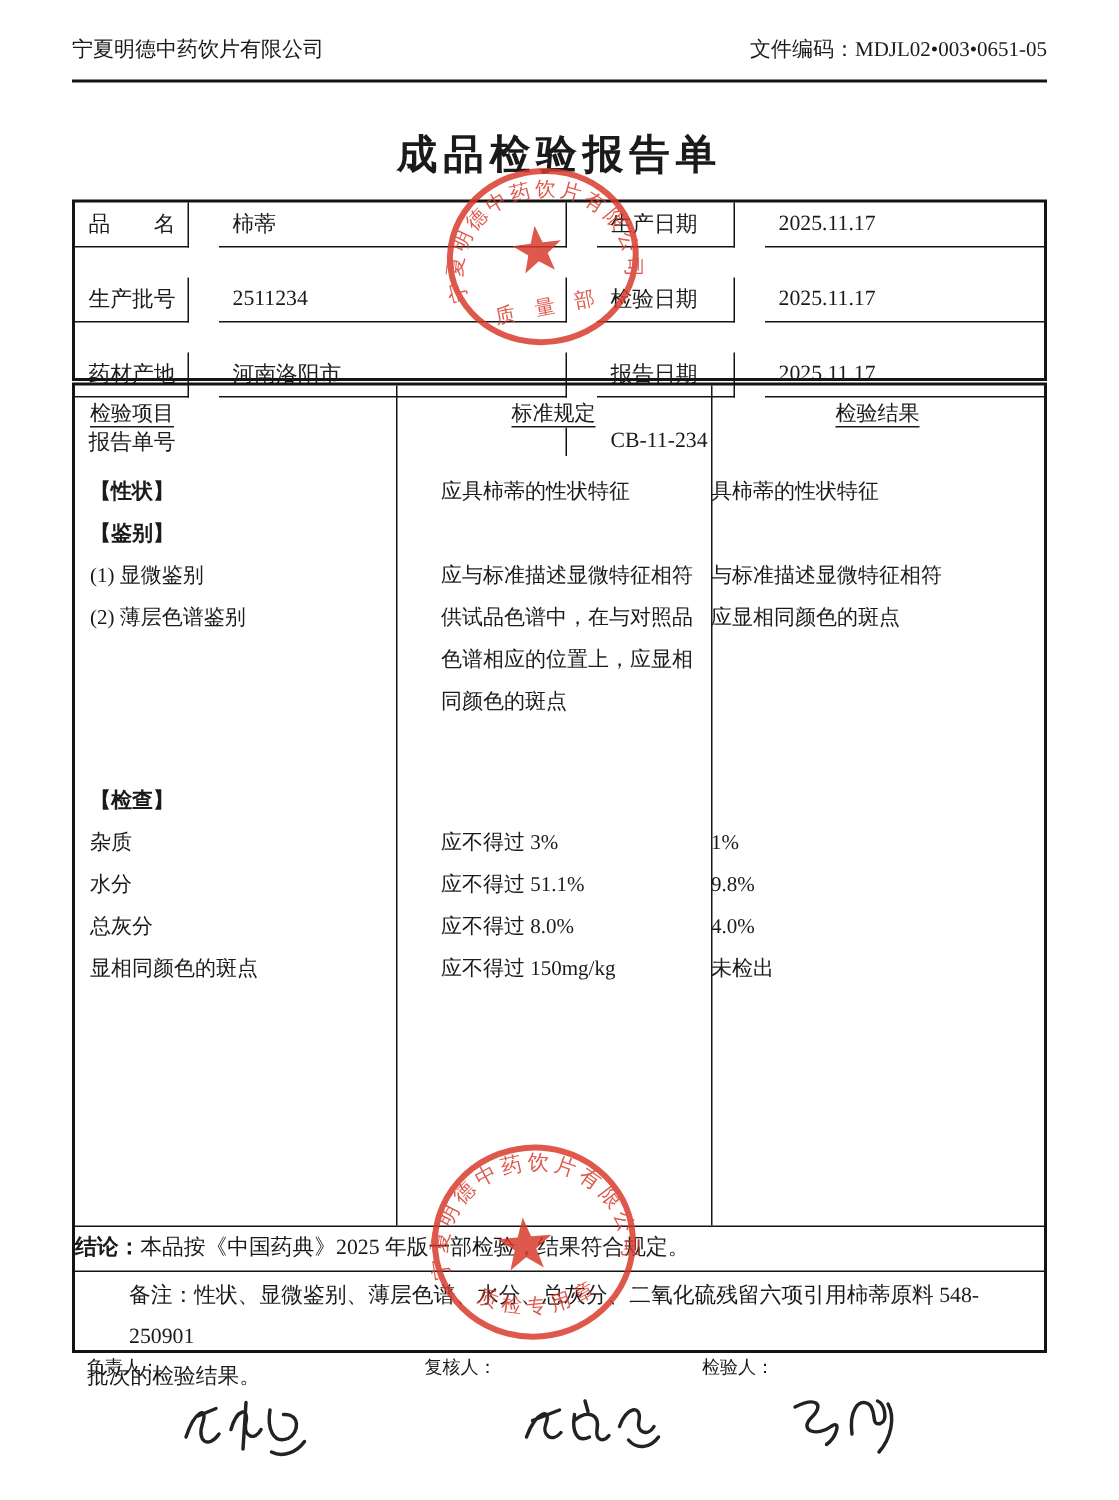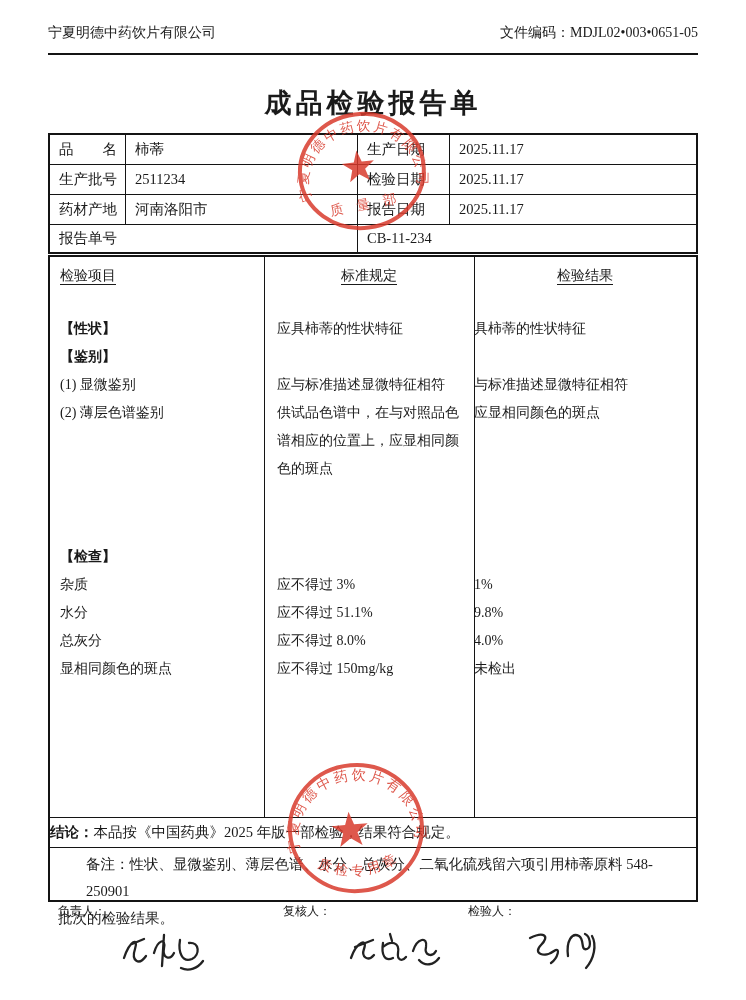--- a/index.html
+++ b/index.html
@@ -16,38 +16,38 @@
 
   
   .doc-header { top:24px; left:48px; width:650px; display:flex; justify-content:space-between; align-items:flex-end; font-size:14px; }
   .header-rule { top:53px; left:48px; width:650px; border-top:2px solid #141414; }
 
   
   .doc-title { top:85px; left:48px; width:650px; text-align:center; font-size:27px; font-weight:bold; letter-spacing:4px; }
 
   
   .info-table { top:133px; left:48px; width:650px; height:121px; border:2px solid #141414; display:grid;
-    grid-template-columns:76px 232px 92px 1fr; grid-template-rows:30px 30px 30px 1fr; font-size:14.5px; }
+    grid-template-columns:76px 232px 92px 1fr; grid-template-rows:30px 30px 30px 1fr; font-size:14.5px;gap:20px; }
   .info-cell { border-right:1.5px solid #141414; border-bottom:1.5px solid #141414; display:flex; align-items:center; padding-left:9px; }
   .info-cell.noR { border-right:none; }
   .info-cell.noB { border-bottom:none; }
 
   
   .main-table { top:255px; left:48px; width:650px; height:647px; border:2px solid #141414; font-size:14px; }
   .vline { position:absolute; top:0; width:0; height:560px; border-left:1.5px solid #141414; }
   .vline.v1 { left:214px; } .vline.v2 { left:424px; }
   .mt-header { position:absolute; top:10px; left:0; width:100%; height:22px; }
   .mt-header span { position:absolute; text-decoration:underline; text-underline-offset:4px; }
   .h-item { left:10px; } .h-std { left:214px; width:210px; text-align:center; } .h-res { left:424px; right:0; text-align:center; }
   .mt-body { position:absolute; top:58px; left:0; width:100%; }
   .mt-row { display:flex; line-height:28px; }
-  .mt-row.gap { margin-top:60px; }
+  .mt-row.gap { margin-top:38px; }
   .mt-row.sec .c1 { font-weight:bold; }
   .c1 { width:214px; padding-left:10px; }
-  .c2 { width:210px; padding-left:13px; padding-right:6px; }
+  .c2 { width:210px; padding-left:30px; padding-right:6px; }
   .c3 { flex:1; padding-right:6px; }
 
   .concl-row { position:absolute; top:560px; left:0; width:100%; height:30px; border-top:1.5px solid #141414; line-height:29px; font-size:14.5px; }
   .concl-row .lbl { font-weight:bold; }
   .remark-row { position:absolute; top:590px; left:0; width:100%; height:55px; border-top:1.5px solid #141414; font-size:14.5px; line-height:27px; padding:3px 8px 0 8px; }
   .remark-row .l1 { padding-left:28px; }
 
   
   .sig-label { font-size:12px; top:903px; }
   .sig-svg { stroke:#222; stroke-width:2.3; fill:none; stroke-linecap:round; }

